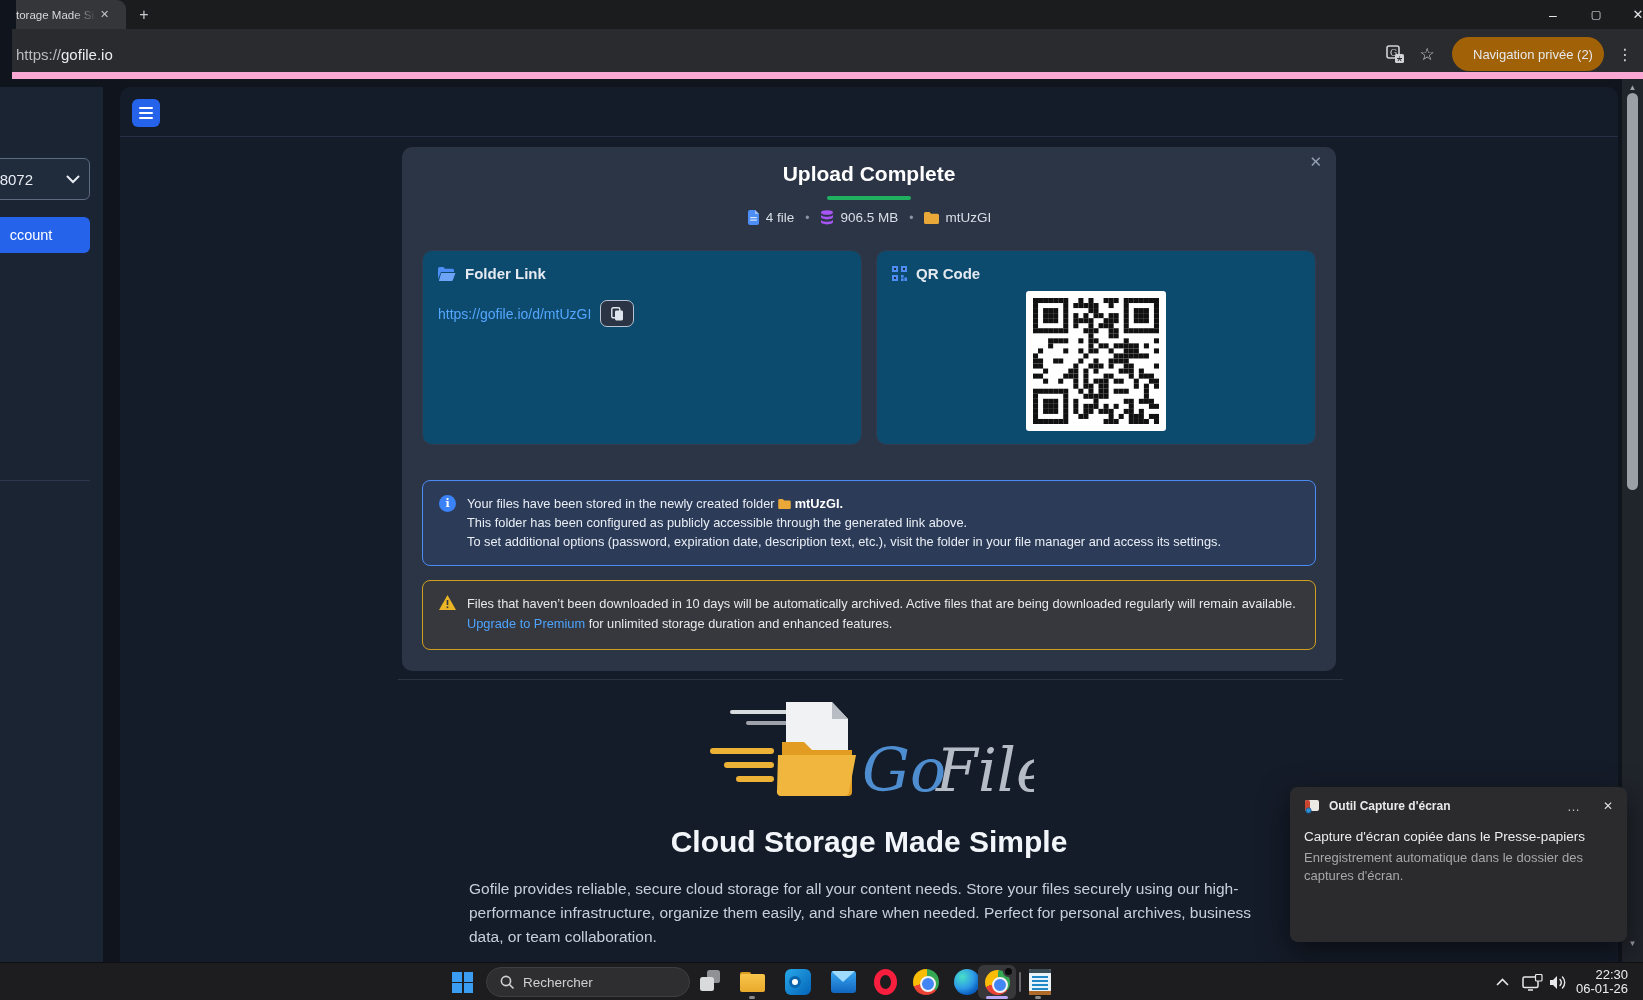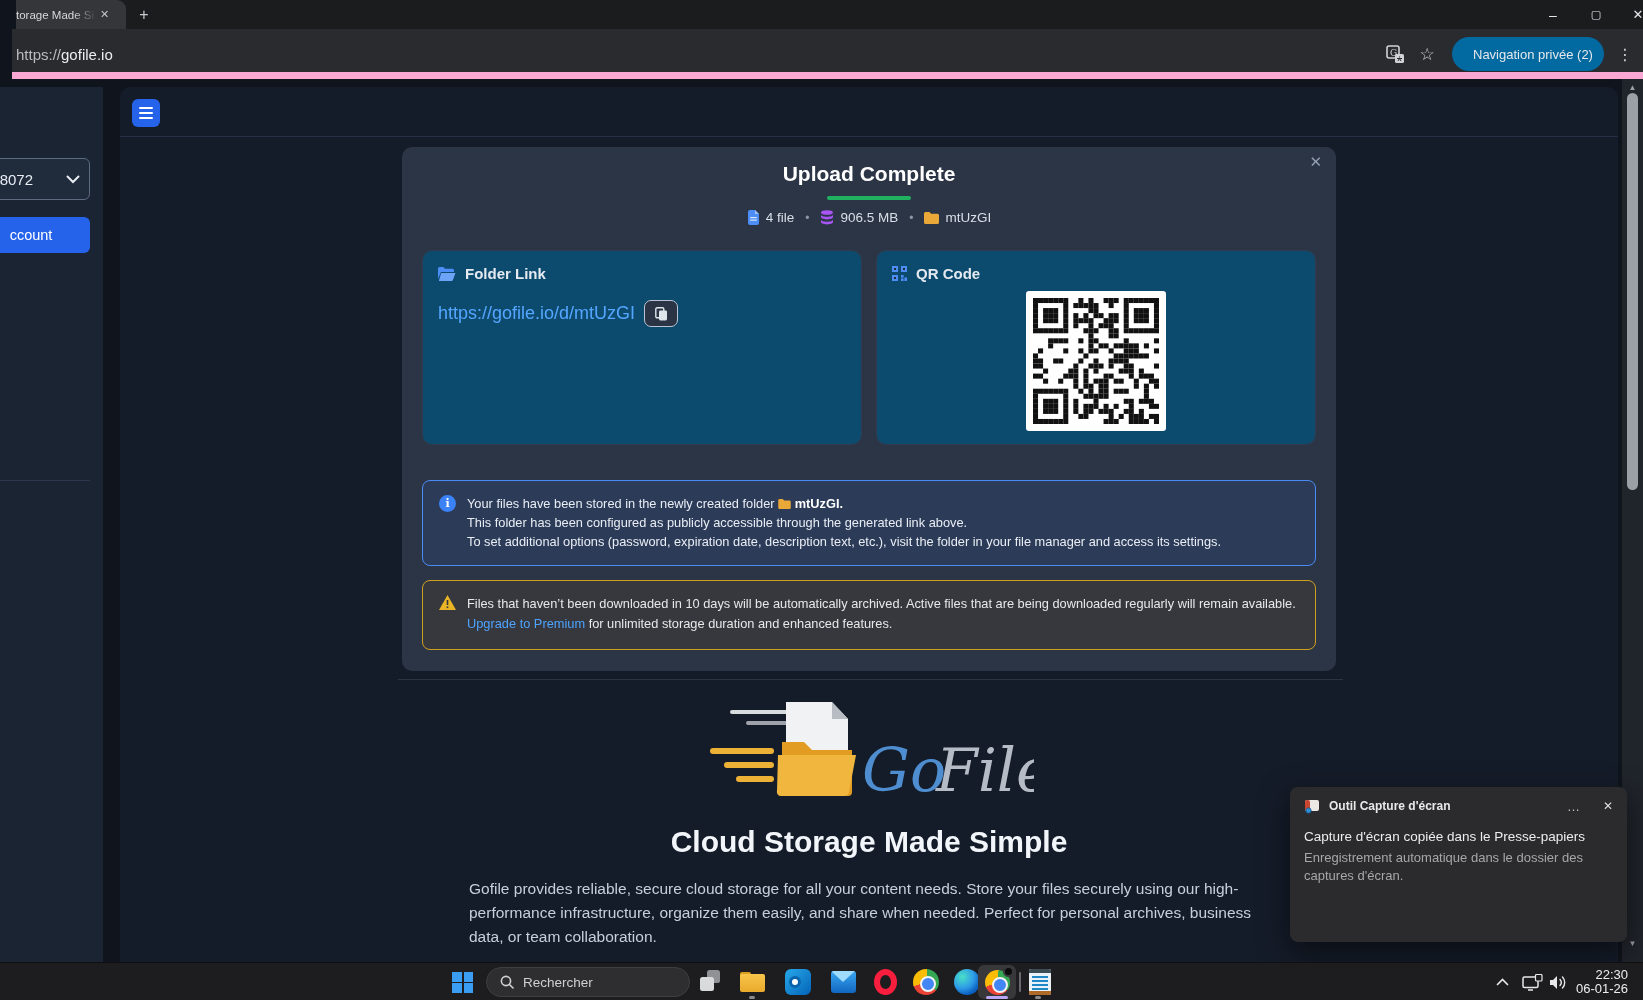--- a/index.html
+++ b/index.html
@@ -24,21 +24,21 @@
   .wctl.res { left:1559px; font-size:11px; }
   .wctl.cls { left:1601px; font-size:13px; }
 
   .toolbar { left:12px; top:29px; width:1643px; height:50px; background:#292b2e; border-bottom:7px solid #f9a8d4; }
   .urltext { left:4px; top:0; height:50px; display:flex; align-items:center; font-size:15px; }
   .urltext .scheme { color:#b9bdc2; }
   .urltext .host { color:#ecedef; }
   .tb-ic { top:29px; height:50px; display:flex; align-items:center; justify-content:center; }
   .translate { left:1381px; width:28px; }
   .star { left:1413px; width:28px; color:#cfd2d6; font-size:17px; }
-  .privpill { left:1452px; top:37px; width:152px; height:34px; background:#0369a1; border-radius:17px;
+  .privpill { left:1452px; top:37px; width:152px; height:34px; background:#a16207; border-radius:17px;
     display:flex; align-items:center; gap:8px; padding:0 13px; }
   .privpill span { color:#e6e8eb; font-size:13px; white-space:nowrap; }
   .menu3 { left:1612px; width:26px; color:#cfd2d6; font-size:16px; }
 
   
   .webpage { left:0; top:79px; width:1643px; height:883px; background:#10141c; }
   .sidebar { left:0; top:8px; width:103px; height:875px; background:#1b2433; }
   .acct-select { left:-28px; top:71px; width:118px; height:42px; background:#202b3c;
     border:1.5px solid #5d6b80; border-radius:6px; display:flex; align-items:center; }
   .acct-select .val { color:#e8edf3; font-size:15px; margin-left:10px; flex:1; }
@@ -60,21 +60,21 @@
   .dlg-stats { left:0; top:63px; width:934px; display:flex; justify-content:center; align-items:center; gap:11px;
     color:#d9dfe8; font-size:13.5px; }
   .dlg-stats .sep { color:#8a93a3; font-size:12px; }
   .stat { display:flex; align-items:center; gap:6px; }
   .panel { top:103px; width:440px; height:195px; background:#0c4a6e; border:1px solid #303b4d; border-radius:10px;
     padding:14px 15px; }
   .panel.left { left:20px; }
   .panel.right { left:474px; }
   .panel-title { display:flex; align-items:center; gap:9px; color:#e5eaf1; font-size:15px; font-weight:bold; }
   .linkrow { margin-top:18px; display:flex; align-items:center; gap:9px; }
-  .flink { color:#55a6ff; font-size:18px; text-decoration:none;text-align:right; }
+  .flink { color:#55a6ff; font-size:14px; text-decoration:none;text-align:right; }
   .copy-btn { width:34px; height:27px; background:#2b3444; border:1.5px solid #b9c3d2; border-radius:7px;
     display:flex; align-items:center; justify-content:center; }
   .qr-box { width:140px; height:140px; margin:9px auto 0; background:#fff; border-radius:3px;
     display:flex; align-items:center; justify-content:center; }
   .alert { left:20px; width:894px; border-radius:8px; display:flex; gap:11px; padding:13px 16px; }
   .alert.info { top:333px; height:86px; background:#2c3b58; border:1px solid #4a8bf5; }
   .alert.warn { top:433px; height:70px; background:#36383d; border:1px solid #cf9f1f; }
   .alert .txt { color:#e9eef5; font-size:12.8px; line-height:19px; }
   .alert.warn .txt { color:#e7e8ea; line-height:19.5px; max-width:830px; }
   .iline { white-space:nowrap; overflow:hidden; }

